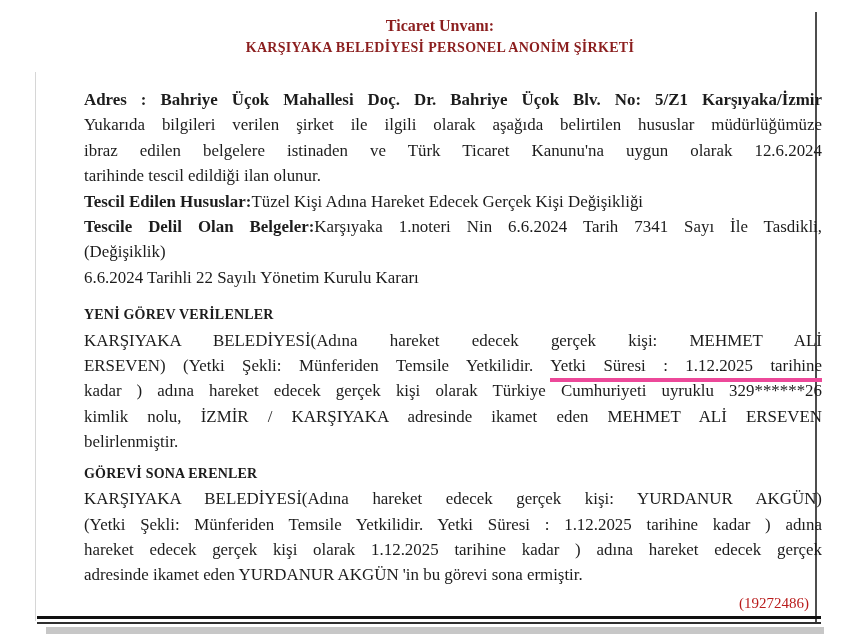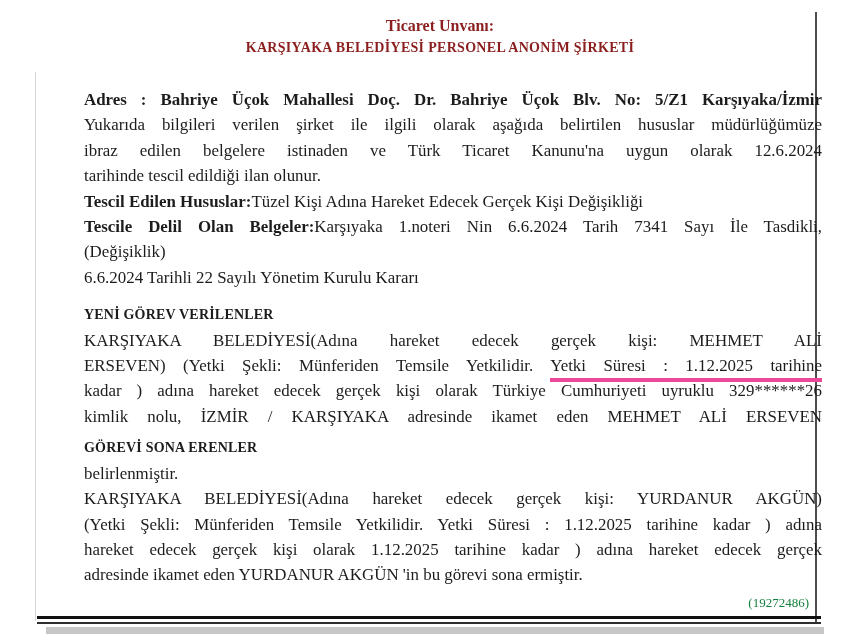--- a/index.html
+++ b/index.html
@@ -27,21 +27,21 @@
     position:absolute; left:84px; top:87px; width:738px;
     font-size:16.9px; line-height:25.4px; color:#1c1c1c;
   }
   .jline { text-align:justify; text-align-last:justify; }
   .lline { text-align:left; }
   .bold  { font-weight:bold; }
   .heading { font-weight:bold; font-size:14px; letter-spacing:0.2px; }
   .h-yeni   { margin-top:12px; }
   .h-gorevi { margin-top:6px; }
   .redline { border-bottom:4px solid #ec4899; padding-bottom:3px;font-family:Liberation Serif, serif; }
-  .regnum { position:absolute; right:48px; top:595px; font-size:13px; color:#15803d; }
+  .regnum { position:absolute; right:48px; top:595px; font-size:15px; color:#b91c1c; }
 </style>
 </head>
 <body>
 
 <div class="page">
 
   <div class="vline-left"></div>
   <div class="vline-right"></div>
   <div class="bottomrule"></div>
   <div class="shadowbar"></div>
@@ -67,23 +67,23 @@
     <div class="lline">6.6.2024 Tarihli 22 Sayılı Yönetim Kurulu Kararı</div>
 
     <div class="lline heading h-yeni">YENİ GÖREV VERİLENLER</div>
     <div class="jline">KARŞIYAKA BELEDİYESİ(Adına hareket edecek gerçek kişi: MEHMET ALİ</div>
     <div class="jline">
       <span>ERSEVEN) (Yetki Şekli: Münferiden Temsile Yetkilidir.</span>
       <span class="redline">Yetki Süresi : 1.12.2025 tarihine</span>
     </div>
     <div class="jline">kadar ) adına hareket edecek gerçek kişi olarak Türkiye Cumhuriyeti uyruklu 329******26</div>
     <div class="jline">kimlik nolu, İZMİR / KARŞIYAKA adresinde ikamet eden MEHMET ALİ ERSEVEN</div>
+    <div class="lline">belirlenmiştir.</div>
+
     <div class="lline heading h-gorevi">GÖREVİ SONA ERENLER</div>
-
-    <div class="lline">belirlenmiştir.</div>
     <div class="jline">KARŞIYAKA BELEDİYESİ(Adına hareket edecek gerçek kişi: YURDANUR AKGÜN)</div>
     <div class="jline">(Yetki Şekli: Münferiden Temsile Yetkilidir. Yetki Süresi : 1.12.2025 tarihine kadar ) adına</div>
     <div class="jline">hareket edecek gerçek kişi olarak 1.12.2025 tarihine kadar ) adına hareket edecek gerçek</div>
     <div class="lline">adresinde ikamet eden YURDANUR AKGÜN 'in bu görevi sona ermiştir.</div>
 
   </div>
 
   <div class="regnum">(19272486)</div>
 
 </div>

